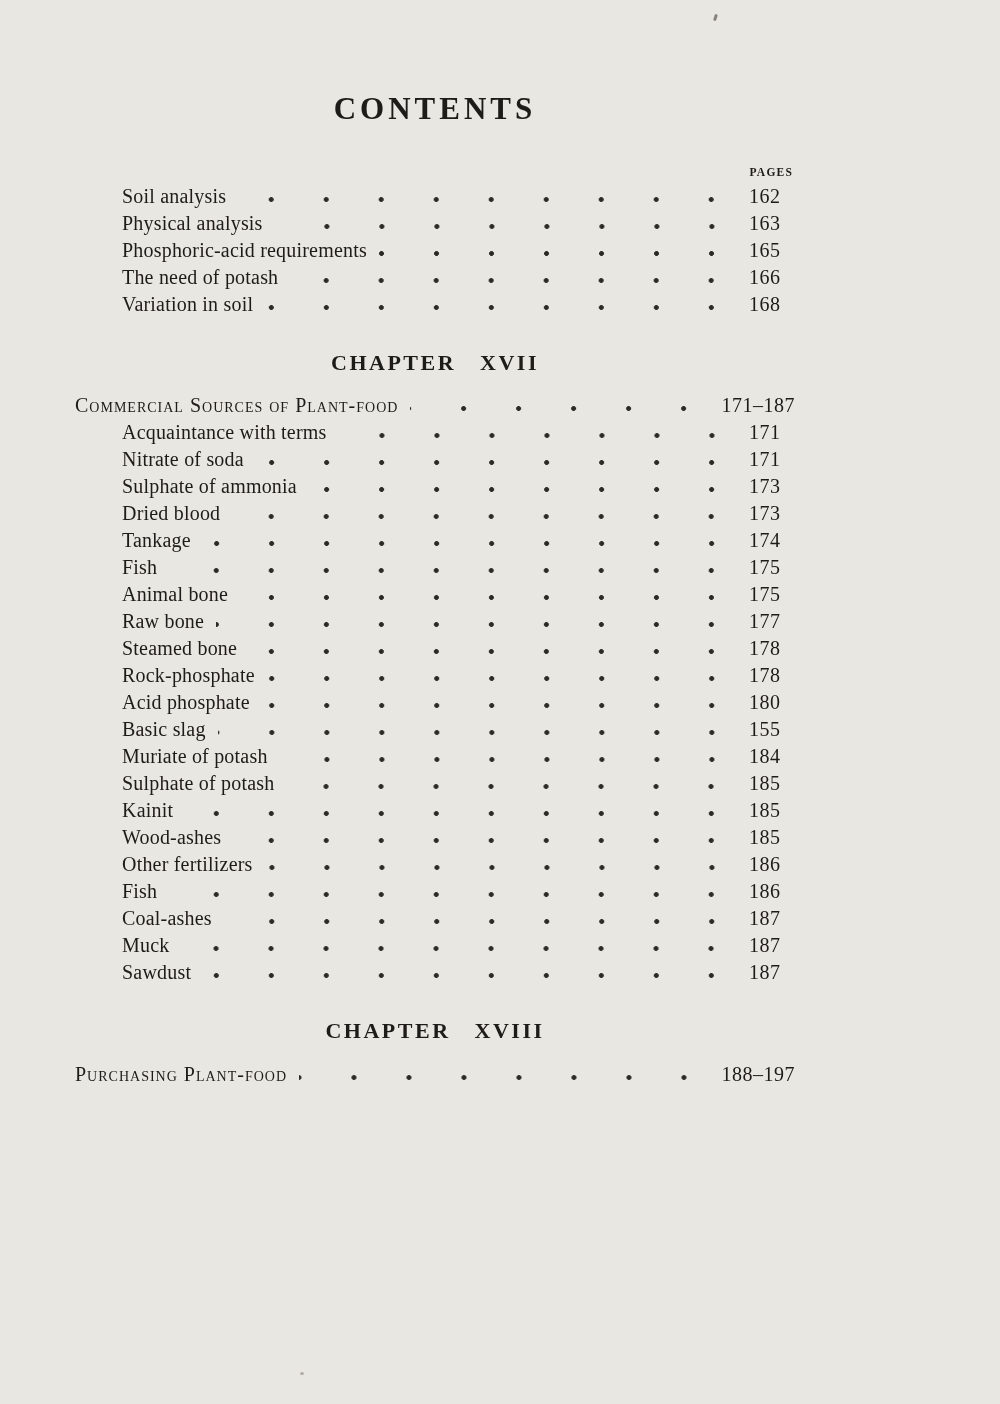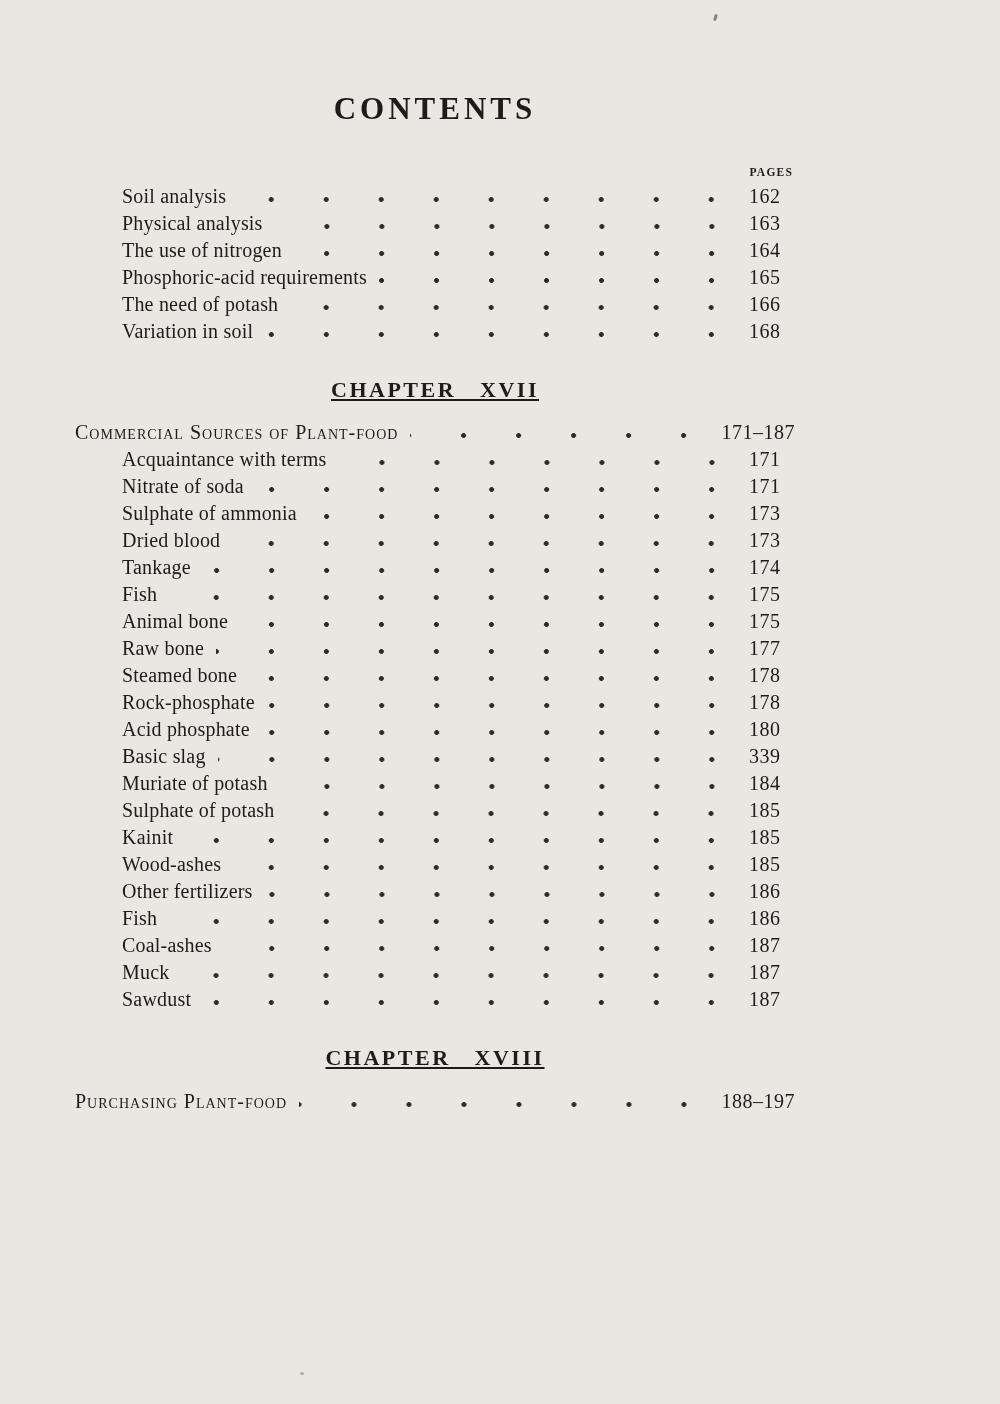--- a/index.html
+++ b/index.html
@@ -87,21 +87,20 @@
   }
   .chapter-heading {
     text-align: center;
     font-size: 22px;
     font-weight: bold;
     letter-spacing: 2.5px;
     word-spacing: 16px;
     margin-top: 32px;
     margin-bottom: 16px;
     line-height: 1.2;
-    text-decoration: underline;
   }
   .footer-folio {
     text-align: center;
     font-size: 21px;
     margin-top: 0px;
     letter-spacing: 2px;
   }
 </style>
 </head>
 <body>
@@ -114,25 +113,20 @@
         <span class="toc-title">Soil analysis</span>
         <span class="toc-leader"></span>
         <span class="toc-page">162</span>
       </div>
       <div class="toc-row level-1">
         <span class="toc-title">Physical analysis</span>
         <span class="toc-leader"></span>
         <span class="toc-page">163</span>
       </div>
       <div class="toc-row level-1">
-        <span class="toc-title">The use of nitrogen</span>
-        <span class="toc-leader"></span>
-        <span class="toc-page">164</span>
-      </div>
-      <div class="toc-row level-1">
         <span class="toc-title">Phosphoric-acid requirements</span>
         <span class="toc-leader"></span>
         <span class="toc-page">165</span>
       </div>
       <div class="toc-row level-1">
         <span class="toc-title">The need of potash</span>
         <span class="toc-leader"></span>
         <span class="toc-page">166</span>
       </div>
       <div class="toc-row level-1">
@@ -197,21 +191,21 @@
         <span class="toc-page">178</span>
       </div>
       <div class="toc-row level-1">
         <span class="toc-title">Acid phosphate</span>
         <span class="toc-leader"></span>
         <span class="toc-page">180</span>
       </div>
       <div class="toc-row level-1">
         <span class="toc-title">Basic slag</span>
         <span class="toc-leader"></span>
-        <span class="toc-page">339</span>
+        <span class="toc-page">155</span>
       </div>
       <div class="toc-row level-1">
         <span class="toc-title">Muriate of potash</span>
         <span class="toc-leader"></span>
         <span class="toc-page">184</span>
       </div>
       <div class="toc-row level-1">
         <span class="toc-title">Sulphate of potash</span>
         <span class="toc-leader"></span>
         <span class="toc-page">185</span>

